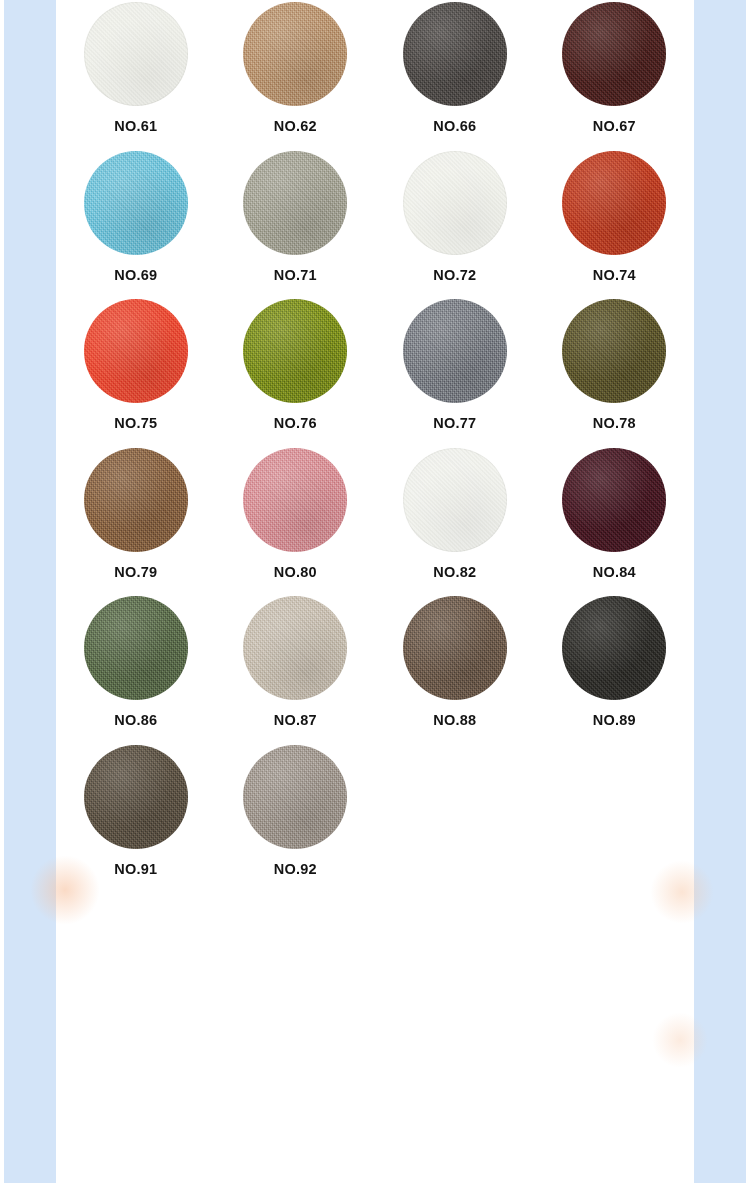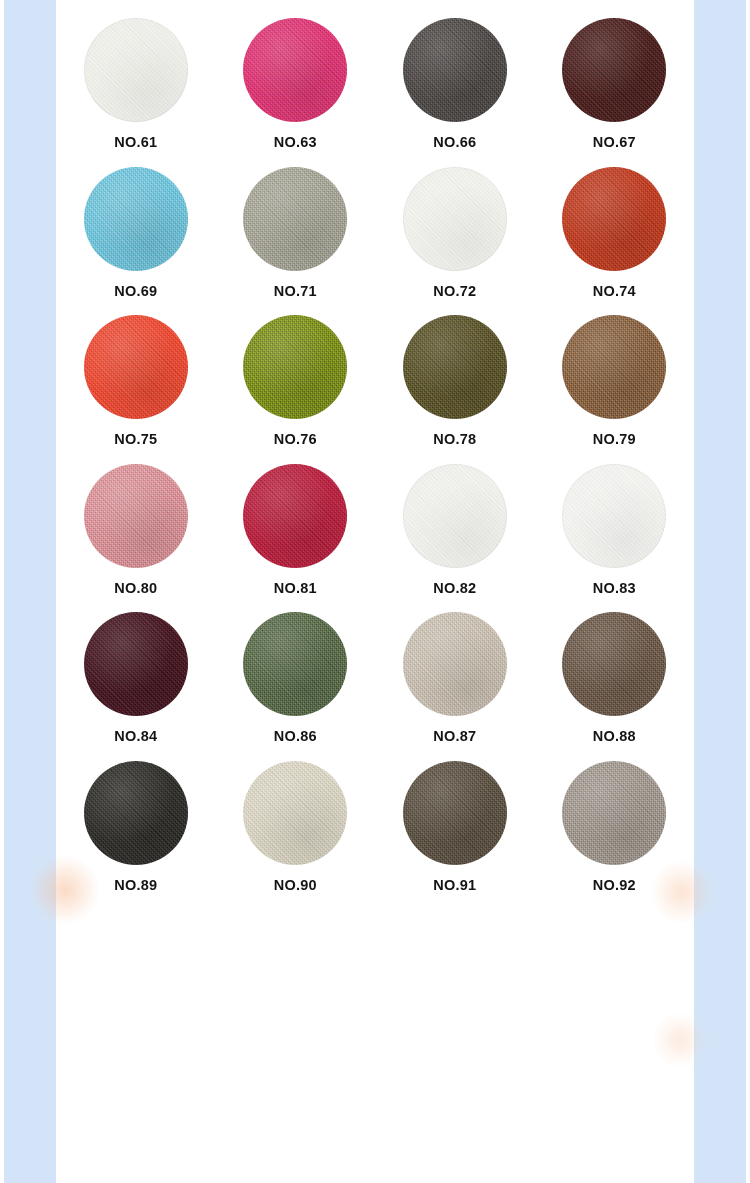--- a/index.html
+++ b/index.html
@@ -71,21 +71,21 @@
     grid-template-columns: repeat(4, 1fr);
     grid-auto-rows: 148.5px;
     align-items: start;
   }
   .cell {
     position: relative;
     display: flex;
     flex-direction: column;
     align-items: center;
     justify-content: flex-start;
-    padding-top: 18px;
+    padding-top: 2px;
   }
   .swatch-wrap {
     position: relative;
     width: 104px;
     height: 104px;
   }
   .swatch {
     position: absolute;
     inset: 0;
     border-radius: 50%;
@@ -152,23 +152,23 @@
 
     <div id="grid">
         <div class="cell">
           <div class="swatch-wrap">
             <div class="swatch pale" style="background: rgb(241, 242, 236);"></div>
           </div>
           <div class="label">NO.61</div>
         </div>
         <div class="cell">
           <div class="swatch-wrap">
-            <div class="swatch" style="background: rgb(224, 53, 117);"></div>
-          </div>
-          <div class="label">NO.63</div>
+            <div class="swatch" style="background: rgb(189, 151, 114);"></div>
+          </div>
+          <div class="label">NO.62</div>
         </div>
         <div class="cell">
           <div class="swatch-wrap">
             <div class="swatch" style="background: rgb(78, 74, 71);"></div>
           </div>
           <div class="label">NO.66</div>
         </div>
         <div class="cell">
           <div class="swatch-wrap">
             <div class="swatch" style="background: rgb(75, 31, 28);"></div>
@@ -206,56 +206,50 @@
           <div class="label">NO.75</div>
         </div>
         <div class="cell">
           <div class="swatch-wrap">
             <div class="swatch" style="background: rgb(125, 144, 25);"></div>
           </div>
           <div class="label">NO.76</div>
         </div>
         <div class="cell">
           <div class="swatch-wrap">
+            <div class="swatch" style="background: rgb(124, 128, 135);"></div>
+          </div>
+          <div class="label">NO.77</div>
+        </div>
+        <div class="cell">
+          <div class="swatch-wrap">
             <div class="swatch" style="background: rgb(91, 84, 41);"></div>
           </div>
           <div class="label">NO.78</div>
         </div>
         <div class="cell">
           <div class="swatch-wrap">
             <div class="swatch" style="background: rgb(138, 99, 65);"></div>
           </div>
           <div class="label">NO.79</div>
         </div>
         <div class="cell">
           <div class="swatch-wrap">
             <div class="swatch" style="background: rgb(220, 148, 154);"></div>
           </div>
           <div class="label">NO.80</div>
         </div>
         <div class="cell">
           <div class="swatch-wrap">
-            <div class="swatch" style="background: rgb(186, 31, 62);"></div>
-          </div>
-          <div class="label">NO.81</div>
-        </div>
-        <div class="cell">
-          <div class="swatch-wrap">
             <div class="swatch pale" style="background: rgb(243, 244, 239);"></div>
           </div>
           <div class="label">NO.82</div>
         </div>
         <div class="cell">
           <div class="swatch-wrap">
-            <div class="swatch pale" style="background: rgb(245, 246, 242);"></div>
-          </div>
-          <div class="label">NO.83</div>
-        </div>
-        <div class="cell">
-          <div class="swatch-wrap">
             <div class="swatch" style="background: rgb(69, 21, 32);"></div>
           </div>
           <div class="label">NO.84</div>
         </div>
         <div class="cell">
           <div class="swatch-wrap">
             <div class="swatch" style="background: rgb(90, 108, 74);"></div>
           </div>
           <div class="label">NO.86</div>
         </div>
@@ -269,26 +263,20 @@
           <div class="swatch-wrap">
             <div class="swatch" style="background: rgb(109, 90, 74);"></div>
           </div>
           <div class="label">NO.88</div>
         </div>
         <div class="cell">
           <div class="swatch-wrap">
             <div class="swatch" style="background: rgb(45, 44, 40);"></div>
           </div>
           <div class="label">NO.89</div>
-        </div>
-        <div class="cell">
-          <div class="swatch-wrap">
-            <div class="swatch" style="background: rgb(220, 215, 197);"></div>
-          </div>
-          <div class="label">NO.90</div>
         </div>
         <div class="cell">
           <div class="swatch-wrap">
             <div class="swatch" style="background: rgb(92, 82, 67);"></div>
           </div>
           <div class="label">NO.91</div>
         </div>
         <div class="cell">
           <div class="swatch-wrap">
             <div class="swatch" style="background: rgb(163, 154, 145);"></div>

